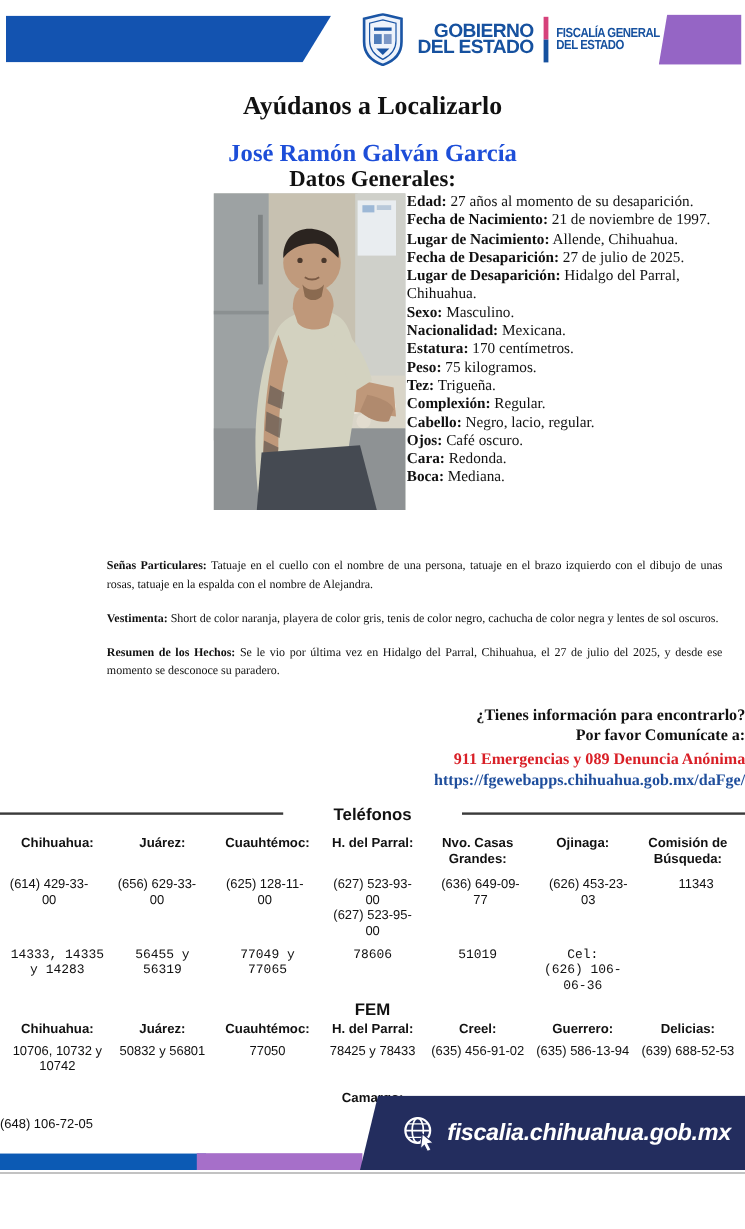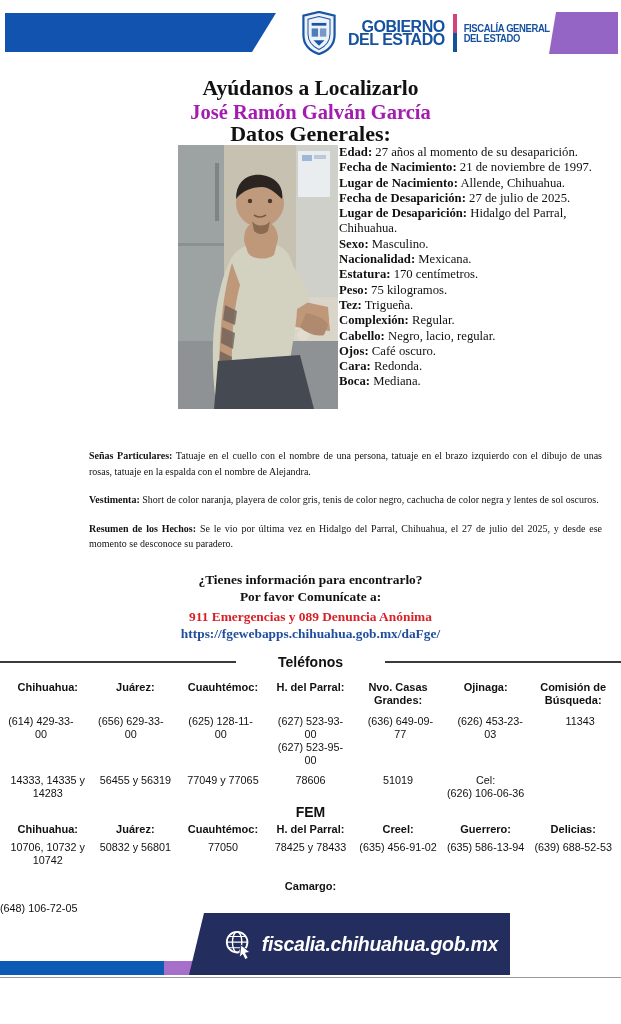--- a/index.html
+++ b/index.html
@@ -16,55 +16,55 @@
   .logo-group{position:absolute;left:300px;top:11px;display:flex;align-items:center;}
   .shield{width:38px;height:44px;margin-right:10px;}
   .brand{color:#16519f;font-family:"Liberation Sans","DejaVu Sans",sans-serif;
     font-weight:bold;font-size:16px;line-height:13px;letter-spacing:-0.5px;text-align:right;margin-right:8px;}
   .logo-divider{width:4px;height:38px;margin-right:7px;display:flex;flex-direction:column;}
   .logo-divider .top{flex:1;background:#d6417b;}
   .logo-divider .bot{flex:1;background:#16519f;}
   .agency{color:#16519f;font-family:"Liberation Sans","DejaVu Sans",sans-serif;
     font-weight:bold;font-size:9.5px;line-height:9px;letter-spacing:-0.4px;transform:scaleY(1.15);}
   
-  .title{margin:8px 0 0 0;text-align:center;font-size:21.5px;font-weight:bold;line-height:24px;}
-  .person-name{margin:0;text-align:center;font-size:20.5px;font-weight:bold;line-height:24px;color:#a21caf;}
-  .section-title{margin:0;text-align:center;font-size:22px;font-weight:bold;line-height:19px;}
+  .title{margin:8px 0 16px 0;text-align:center;font-size:21.5px;font-weight:bold;line-height:24px;}
+  .person-name{margin:0;text-align:center;font-size:20.5px;font-weight:bold;line-height:24px;color:#1d4ed8;}
+  .section-title{margin:0;text-align:center;font-size:19px;font-weight:bold;line-height:19px;}
   
   .main-row{display:flex;margin-top:2px;}
   .photo{width:160px;height:264px;margin-left:178px;flex:0 0 auto;display:block;}
   .fields{width:259px;margin-left:1px;font-size:12.7px;line-height:15.3px;}
   .field .lbl{font-weight:bold;}
   
   .paras{margin:39px 19px 0 89px;font-size:10px;line-height:15.6px;text-align:justify;}
   .para{margin-bottom:13px;}
   .para .lbl{font-weight:bold;}
   
-  .contact{margin-top:19px;text-align:center;font-weight:bold;font-size:13.4px;line-height:17px;}
+  .contact{margin-top:19px;text-align:right;font-weight:bold;font-size:13.4px;line-height:17px;}
   .contact .red{color:#d92027;margin-top:3px;}
   .contact .link{color:#1f4e9c;text-decoration:none;display:inline-block;}
   
   .phones{font-family:"Liberation Sans","DejaVu Sans",sans-serif;margin-top:12px;}
   .tel-head{display:flex;align-items:center;margin:0;}
   .tel-head .rule{flex:1;height:2px;background:#3a3a3a;}
   .tel-head .tel-title{font-size:14px;font-weight:bold;padding:0 42px;line-height:16px;}
   .grid7{display:grid;grid-template-columns:repeat(7,1fr);column-gap:4px;padding:0 6px;text-align:center;}
   .grid7 .cell{white-space:pre-line;}
   .hdr .cell{font-weight:bold;font-size:11px;line-height:13px;}
   .num .cell{font-size:10.8px;line-height:13px;}
   .row-headers{margin-top:11px;}
   .row-1{margin-top:8px;gap:20px;}
-  .row-2{margin-top:7px;}
+  .row-2{margin-top:7px;font-family:Liberation Mono, monospace;}
   .fem-title{text-align:center;font-weight:bold;font-size:14px;margin-top:4px;line-height:16px;}
   .fem-headers{margin-top:3px;}
   .fem-row{margin-top:5px;}
   .camargo-label{text-align:center;font-weight:bold;font-size:11px;margin-top:13px;line-height:13px;}
   .camargo-value{text-align:left;font-size:10.8px;margin-top:9px;line-height:13px;}
   
-  .footer{position:absolute;left:0;top:913px;width:510px;height:65px;}
+  .footer{position:absolute;left:0;top:913px;width:621px;height:65px;}
   .f-navy{position:absolute;right:0;top:0;width:321px;height:62px;background:#232d5e;
     clip-path:polygon(15px 0,100% 0,100% 100%,0 100%);
     display:flex;align-items:center;justify-content:flex-end;padding-right:12px;box-sizing:border-box;}
   .f-site{color:#fff;font-family:"Liberation Sans","DejaVu Sans",sans-serif;
     font-weight:bold;font-style:italic;font-size:19.5px;margin-left:8px;letter-spacing:-0.3px;}
   .f-blue{position:absolute;left:0;top:48px;width:172px;height:14px;background:#0c5ab4;
     clip-path:polygon(0 0,100% 0,calc(100% - 8px) 100%,0 100%);}
   .f-purple{position:absolute;left:164px;top:48px;width:138px;height:14px;background:#a66fc9;}
   .f-line{position:absolute;left:0;top:64px;width:621px;height:1px;background:#9a9a9a;}
 </style>

